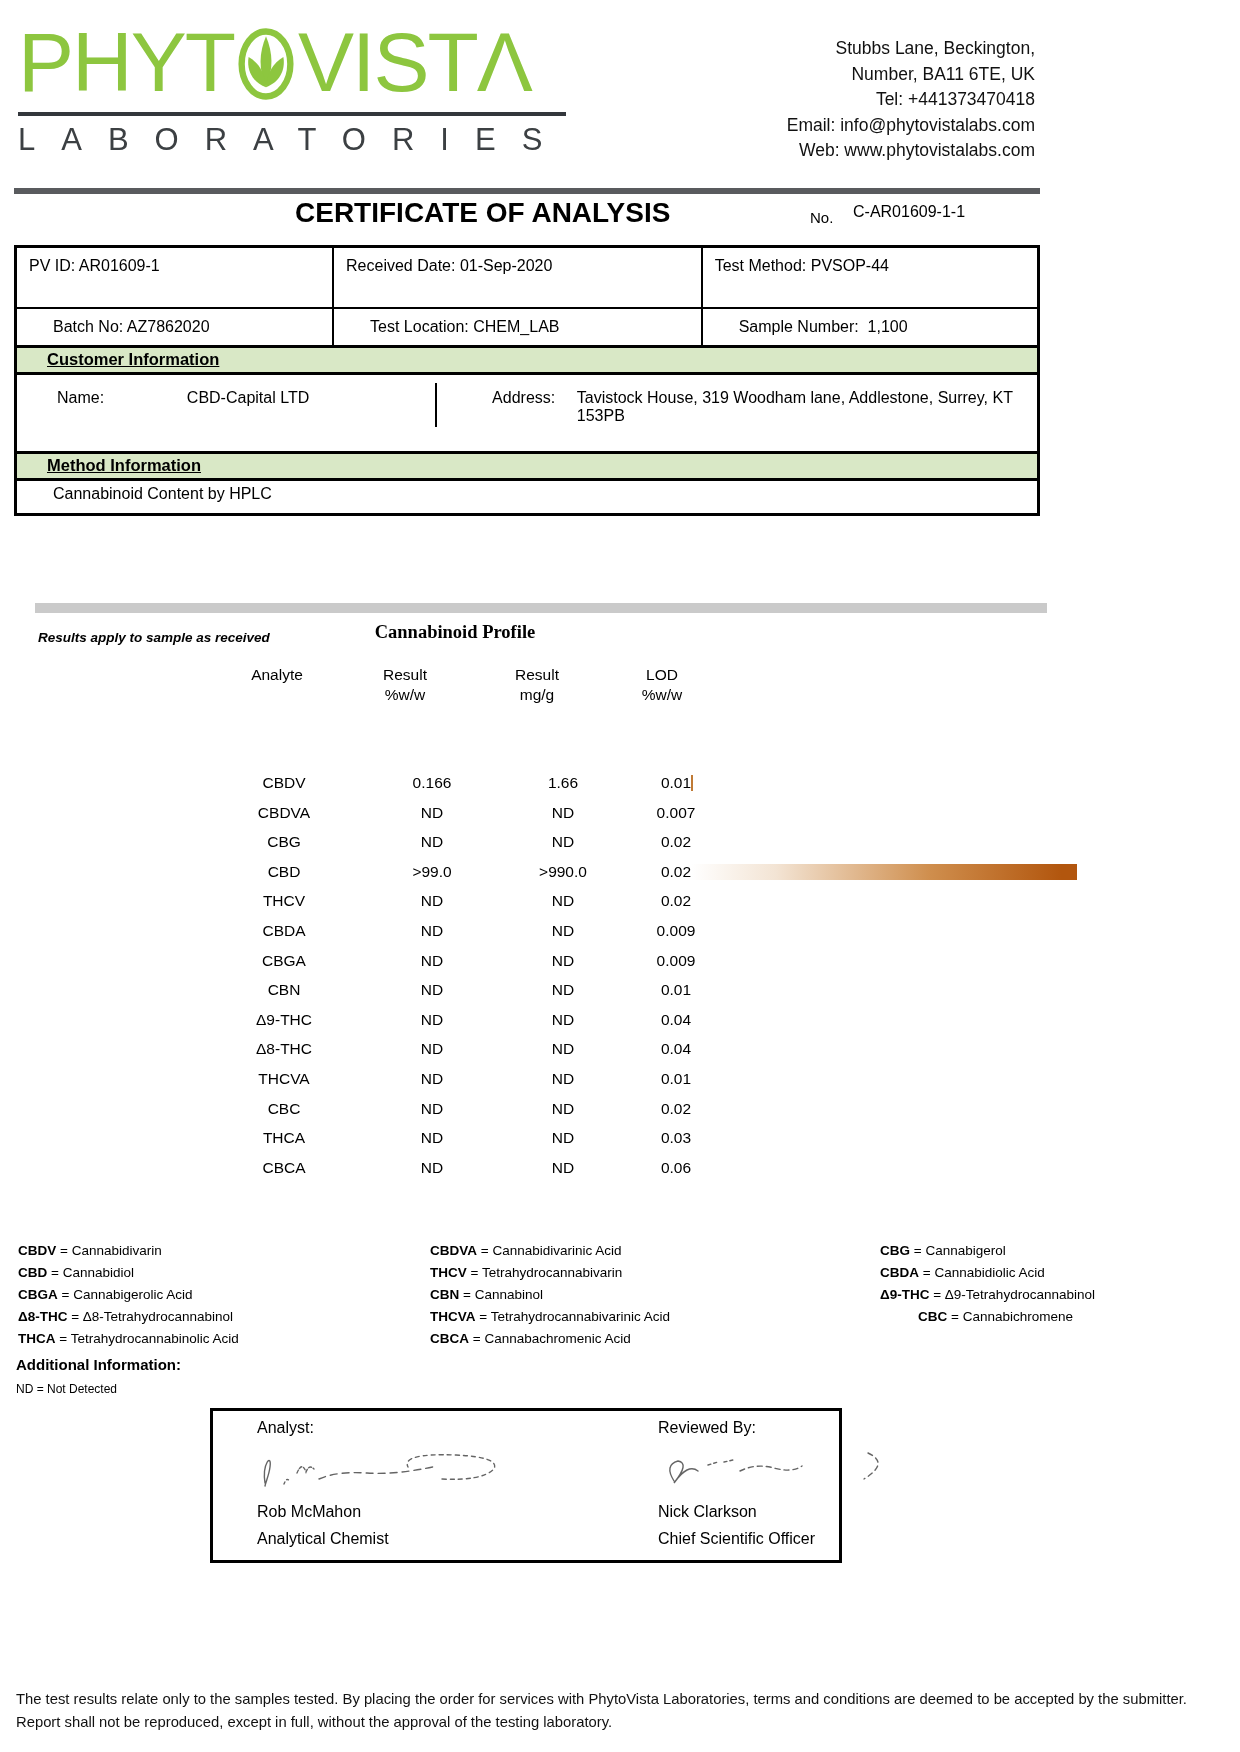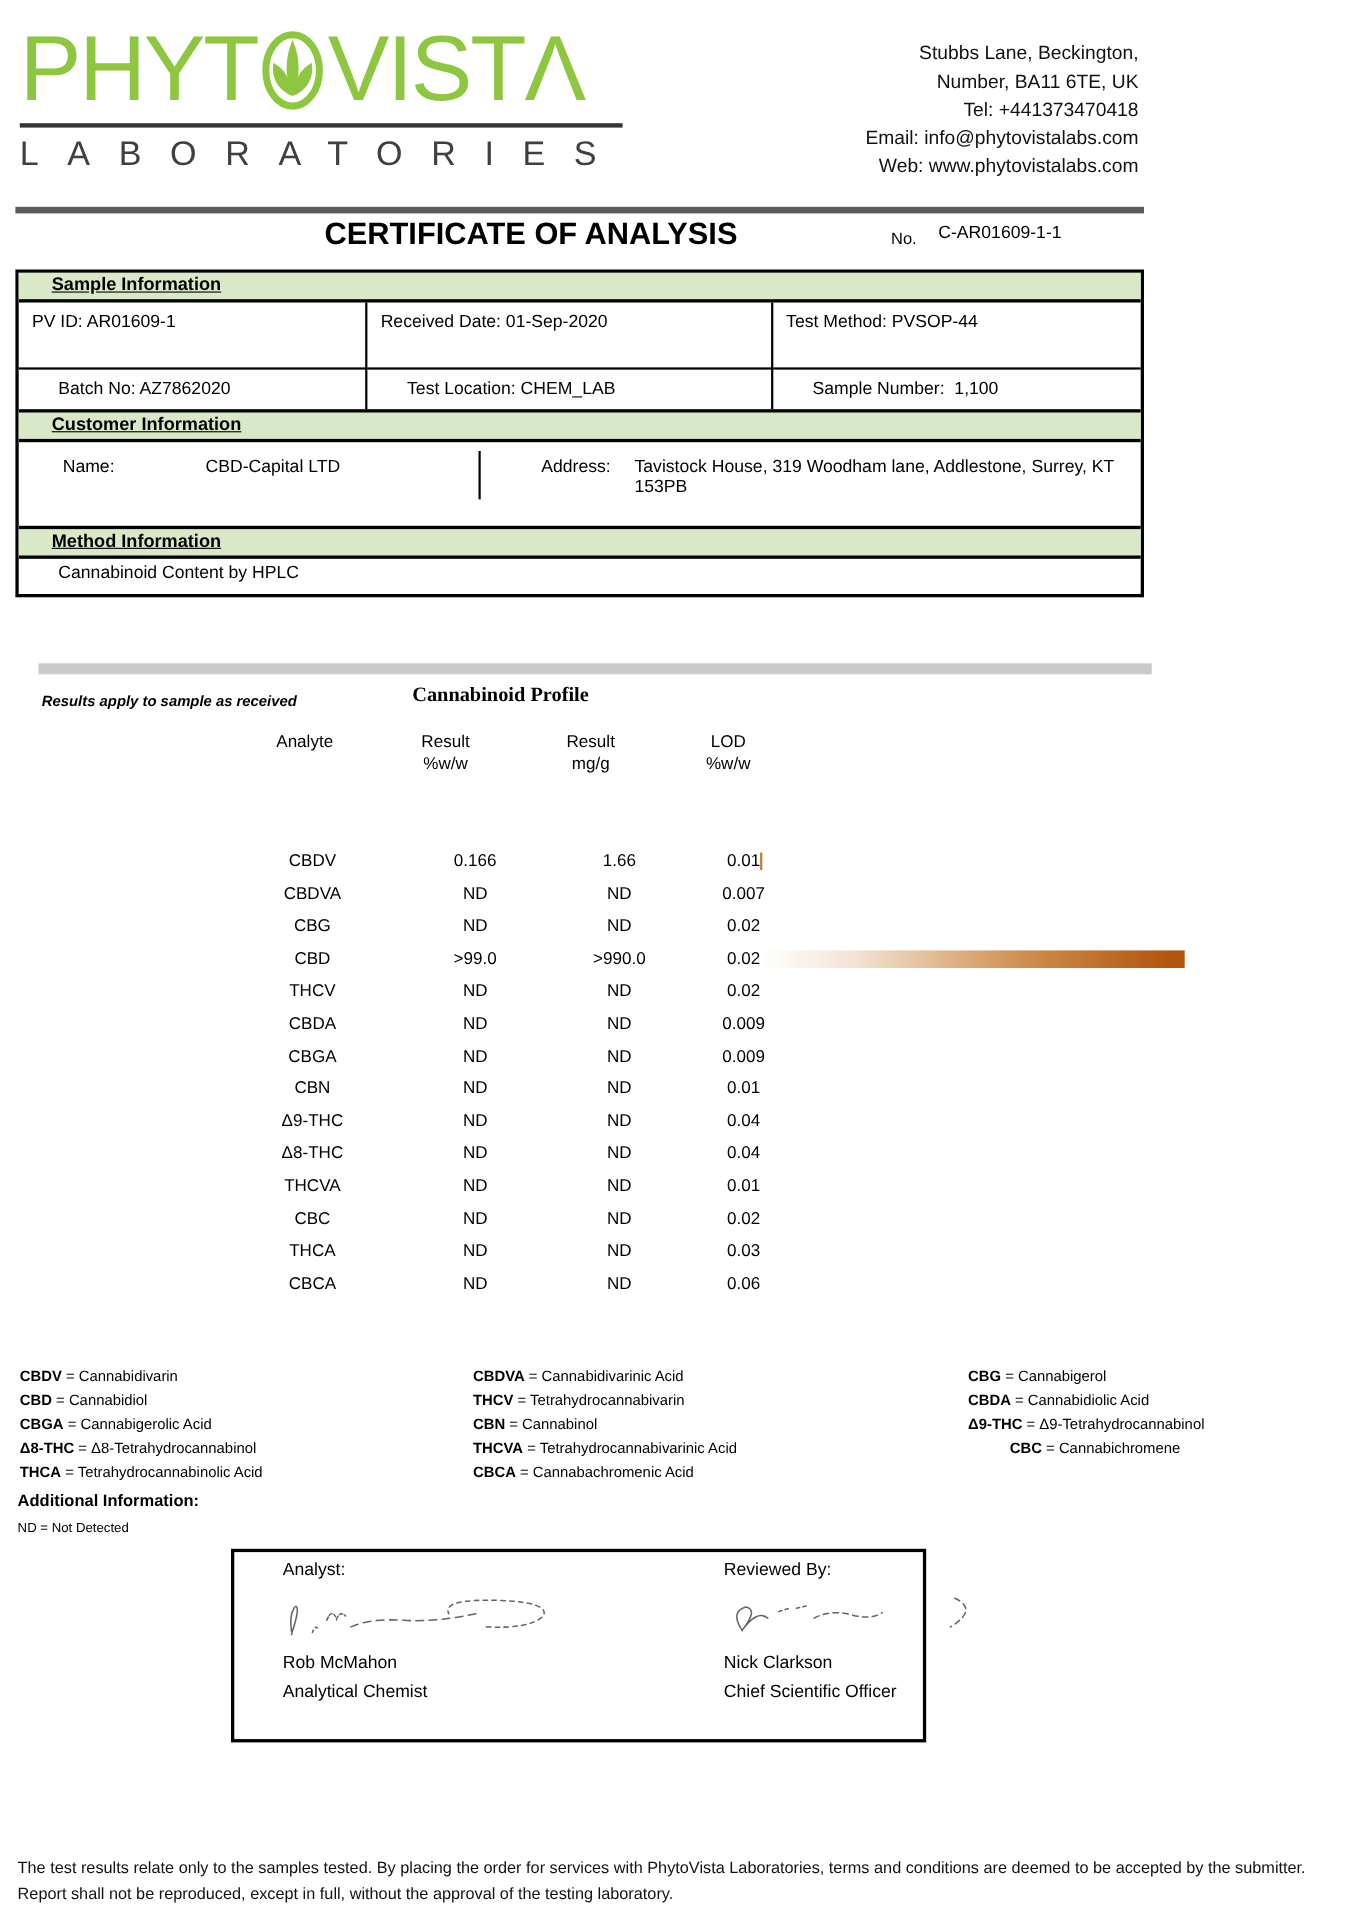--- a/index.html
+++ b/index.html
@@ -60,21 +60,21 @@
   
   .legend-col { position:absolute; top:1240px; font-size:13.5px; line-height:22px; }
   .legend-col.l1 { left:18px; width:370px; }
   .legend-col.l2 { left:430px; width:350px; }
   .legend-col.l3 { left:880px; width:300px; }
   .legend-col b { font-weight:bold; }
   .legend-col.l3 div:last-child { padding-left:38px; }
   .additional-title { position:absolute; left:16px; top:1356px; font-size:15px; font-weight:bold; }
   .nd-note { position:absolute; left:16px; top:1382px; font-size:12px; }
   
-  .sign-box { position:absolute; left:210px; top:1408px; width:632px; height:176px; border:3px solid #000; }
+  .sign-box { position:absolute; left:210px; top:1408px; width:632px; height:155px; border:3px solid #000; }
   .sign-label { position:absolute; top:8px; font-size:16px; }
   .sign-svg { position:absolute; top:30px; width:260px; height:52px; }
   .sign-name { position:absolute; top:92px; font-size:16px; }
   .sign-role { position:absolute; top:119px; font-size:16px; }
   .scol-a { left:44px; } .scol-r { left:445px; }
   
   .footer-text { position:absolute; left:16px; top:1688px; width:1210px; font-size:14.8px; line-height:23px; color:#111; }
 </style>
 </head>
 <body>
@@ -104,21 +104,20 @@
     <div>Web: www.phytovistalabs.com</div>
   </div>
 
   <div class="header-rule"></div>
 
   <div class="coa-title">CERTIFICATE OF ANALYSIS</div>
   <div class="coa-no-label">No.</div>
   <div class="coa-number">C-AR01609-1-1</div>
 
   <div class="info-box">
-    <div class="section-bar"><span>Sample Information</span></div>
     <table class="sample">
       <tbody>
       <tr>
         <td>PV ID: AR01609-1</td>
         <td>Received Date: 01-Sep-2020</td>
         <td class="c3">
               <div>Test Method: PVSOP-44</div>
             </td>
       </tr>
       <tr>

